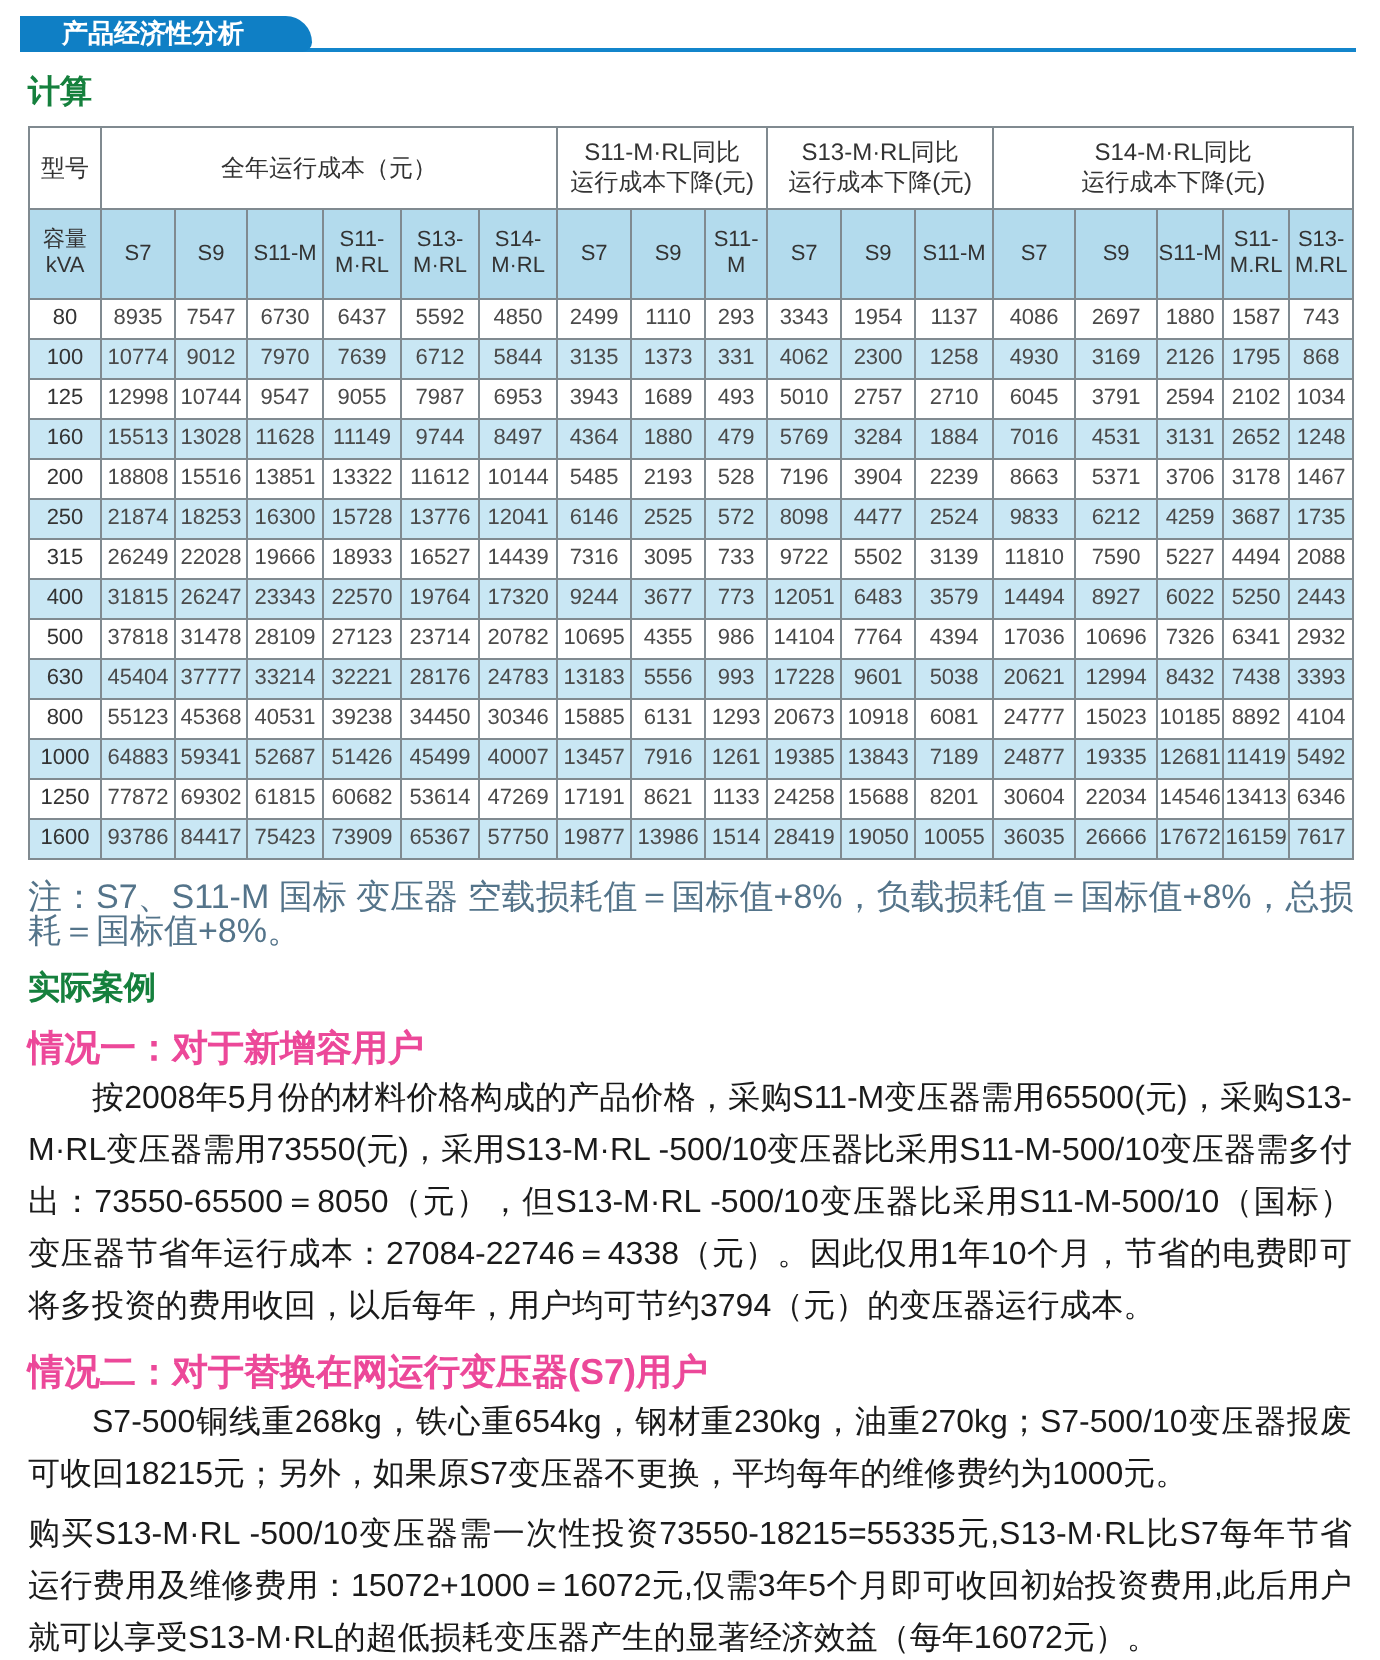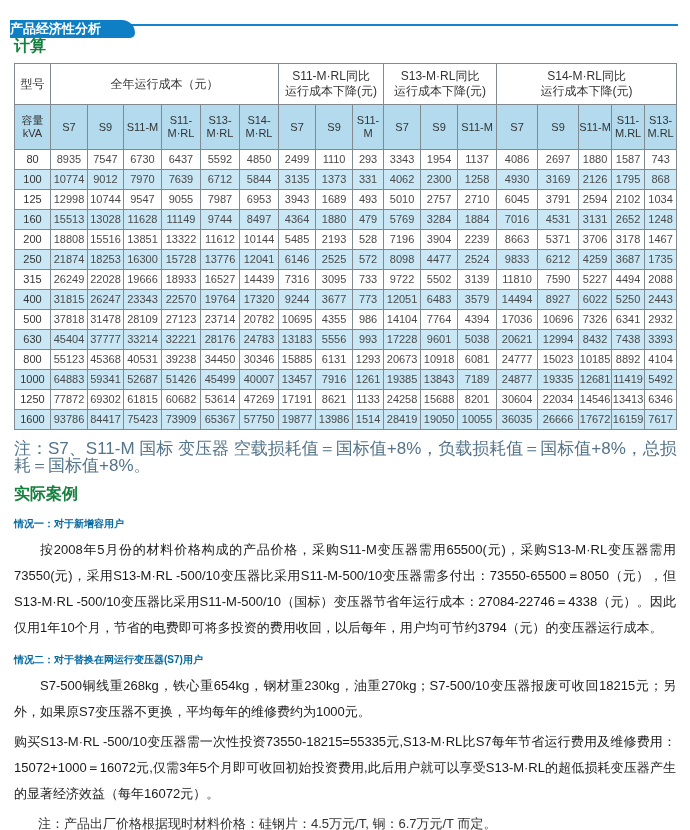--- a/index.html
+++ b/index.html
@@ -1,39 +1,39 @@
 <!DOCTYPE html>
 <html><head>
 <meta charset="utf-8">
 <style>
   html,body { margin:0; padding:0; background:#ffffff; }
   body { width:690px; font-family:"Liberation Sans","DejaVu Sans",sans-serif; color:#222; }
   .page { position:relative; width:690px; height:830px; overflow:hidden; background:#fff; }
 
   .banner-row { position:relative; height:18px; margin-top:8px; }
   .banner-line { position:absolute; left:10px; right:12px; bottom:0; height:2px; background:#1385cb; }
-  .banner { position:absolute; left:10px; top:12px; height:18px; line-height:18px; background:#0f7fc5;
-            color:#fff; font-weight:bold; font-size:13px; padding:0 34px 0 0;
+  .banner { position:absolute; left:10px; top:0; height:18px; line-height:18px; background:#0f7fc5;
+            color:#fff; font-weight:bold; font-size:13px; padding:0 34px 0 21px;
             border-radius:0 16px 6px 0; z-index:2; }
 
   .blue-head { color:#15803d; font-size:16px; font-weight:bold; margin:10px 0 6px 14px; }
 
   table { border-collapse:collapse; table-layout:fixed; width:662px; margin:4px 0 0 14px; }
   th, td { border:1px solid #808a90; padding:0; text-align:center; vertical-align:middle;
            overflow:hidden; }
   th.g-head { background:#fff; font-weight:normal; font-size:12px; color:#333; height:40px; line-height:15px; }
   th.sub-head { background:#b3dbed; font-weight:normal; font-size:11px; color:#333; height:44px; line-height:13px; }
   tbody td { font-size:11px; color:#4a4a4a; height:19px; line-height:19px; }
   tbody td.cap-cell { color:#333; }
   tbody tr:nth-child(even) { background:#c9e7f4; }
 
   .table-note { color:#54748a; font-size:17px; margin:10px 0 0 14px; line-height:17px; }
 
-  .case-head { color:#0369a1; font-size:10px; font-weight:bold; margin:10px 17px 0 14px; line-height:18px; }
-  .body-text { color:#1a1a1a; font-size:13px; line-height:26px; margin:4px 14px 0 14px;
+  .case-head { color:#ec4899; font-size:18px; font-weight:bold; margin:10px 17px 0 14px; line-height:18px; }
+  .body-text { color:#1a1a1a; font-size:16px; line-height:26px; margin:4px 14px 0 14px;
                text-align:justify; }
   .indent { text-indent:2em; }
   .bottom-note { color:#333; font-size:13px; margin:8px 14px 0 38px; line-height:17px; }
 </style>
 </head>
 <body>
 
 <div class="page">
 
   <div class="banner-row">

